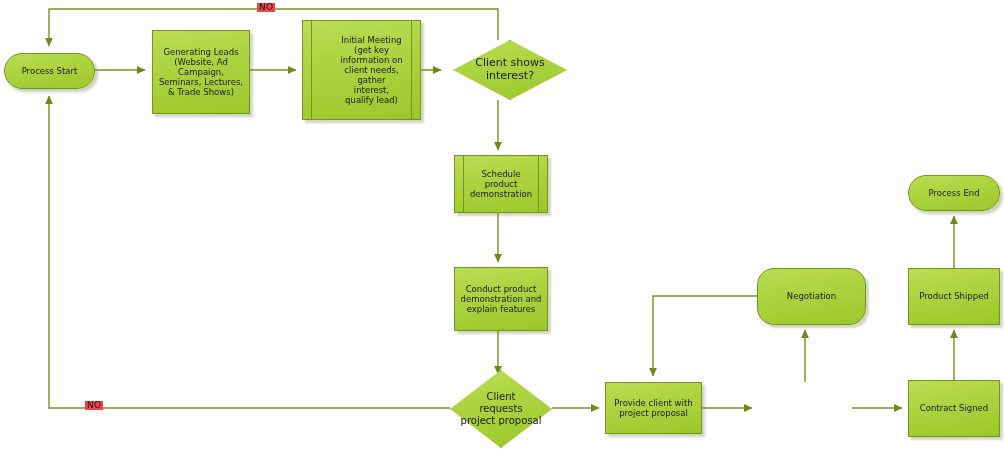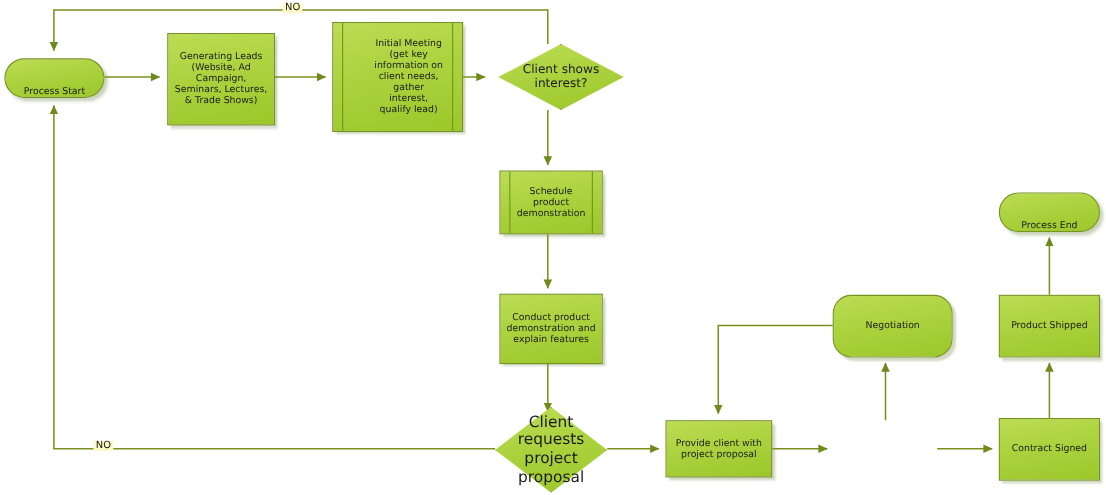--- a/index.html
+++ b/index.html
@@ -63,21 +63,20 @@
     background: #74931f;
   }
   .pred::before { left: 8px; }
   .pred::after  { right: 8px; }
   
   .term {
     background: linear-gradient(170deg, #bcdc55 0%, #aed441 38%, #9cc72a 100%);
     border: 1px solid #74931f;
     border-radius: 999px;
     box-shadow: 3px 3px 3px rgba(120,140,80,0.4);
-    align-items: flex-end;
   }
   
   .dec {
     background: transparent;
     border: none;
     box-shadow: none;
   }
   .dec .dmd {
     position: absolute;
     left: 0; top: 0; right: 0; bottom: 0;
@@ -85,21 +84,21 @@
     border: 1px solid #74931f;
     clip-path: polygon(50% 0%, 100% 50%, 50% 100%, 0% 50%);
     filter: drop-shadow(3px 3px 1.5px rgba(120,140,80,0.45));
   }
   .dec .lbl {
     position: relative;
     z-index: 2;
   }
   .edge-label {
     position: absolute;
-    background: #fef9c3;
+    background: #ef4444;
     color: #1b1b1b;
     padding: 0 2px;
     z-index: 4;
     line-height: 1;
     letter-spacing: 0.2px;
   }
 </style>
 </head>
 <body>
 
@@ -178,21 +177,21 @@
 product
 demonstration</span>
   </div>
 
   <div class="node proc" style="left:454px; top:267px; width:94px; height:64px; font-size:8.5px;">
     <span class="lbl">Conduct product
 demonstration and
 explain features</span>
   </div>
 
-  <div class="node dec" style="left:450px; top:370px; width:102px; height:78px; font-size:14px;justify-content:center;">
+  <div class="node dec" style="left:450px; top:370px; width:102px; height:78px; font-size:10px;justify-content:center;">
     <span class="dmd"></span>
     <span class="lbl">Client
 requests
 project proposal</span>
   </div>
 
   <div class="node proc" style="left:605px; top:382px; width:97px; height:52px; font-size:8.5px;">
     <span class="lbl">Provide client with
 project proposal</span>
   </div>

